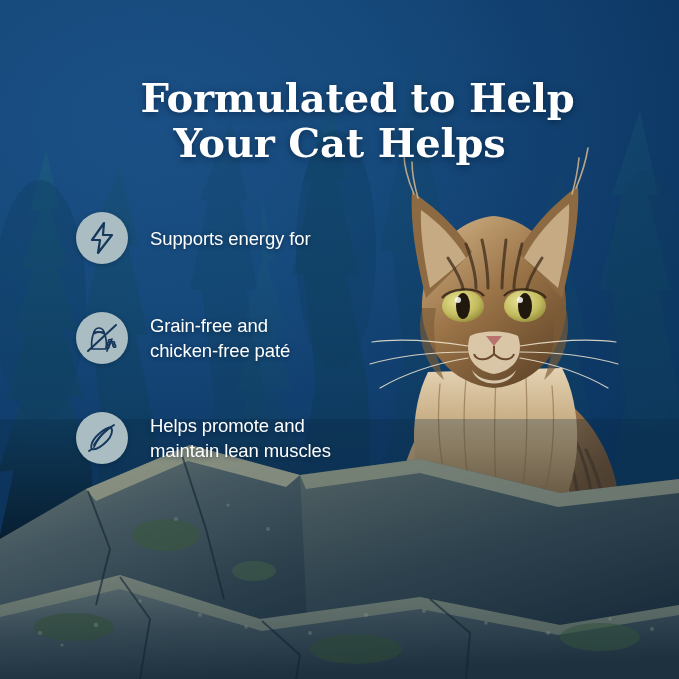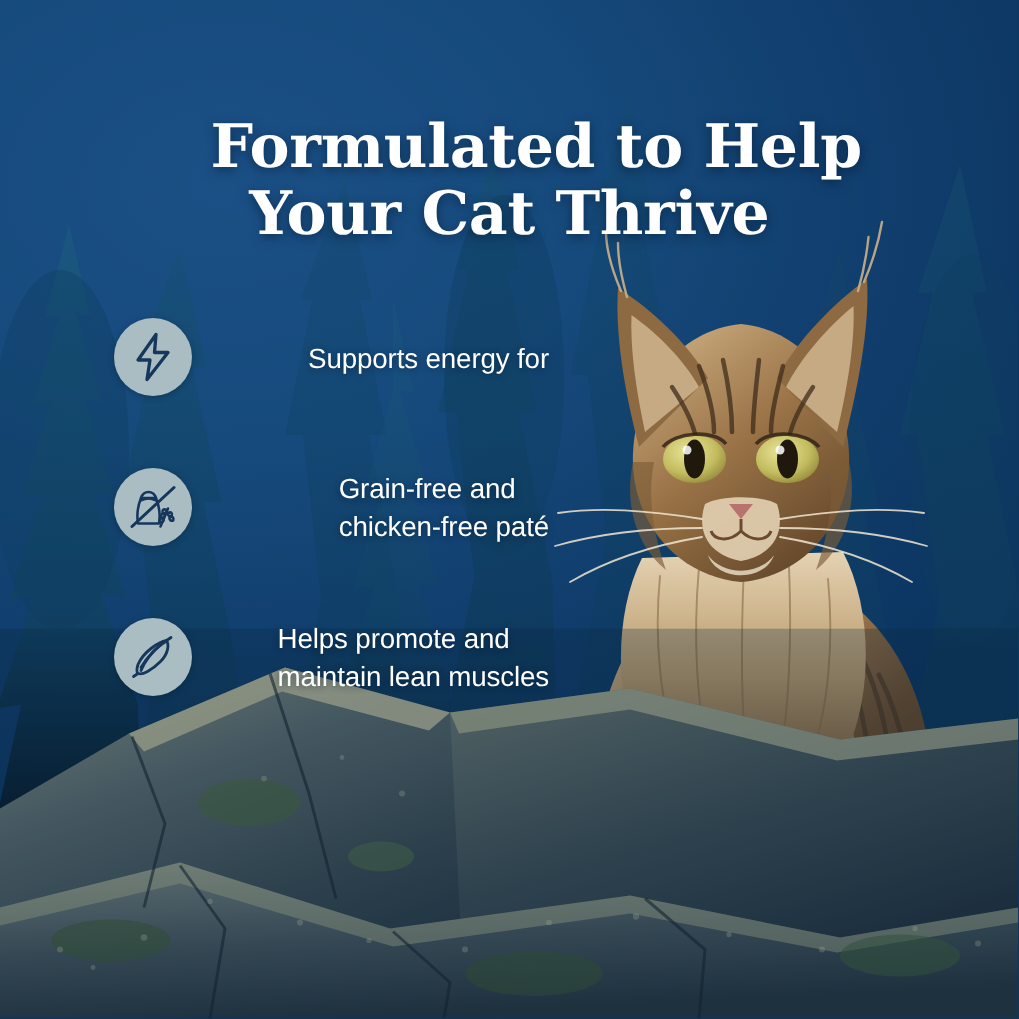--- a/index.html
+++ b/index.html
@@ -56,21 +56,20 @@
   .features {
     position: absolute;
     left: 76px;
     top: 188px;
     width: 290px;
   }
   .feature {
     display: flex;
     align-items: center;
     height: 100px;
-    justify-content: space-between;
   }
   .badge {
     flex: 0 0 auto;
     width: 52px;
     height: 52px;
     border-radius: 50%;
     background: #a9bdc2;
     display: flex;
     align-items: center;
     justify-content: center;
@@ -348,21 +347,21 @@
         <circle cx="228" cy="86" r="1.6"></circle>
           <circle cx="268" cy="110" r="2"></circle>
       </g>
 
       <rect x="0" y="0" width="679" height="260" fill="#0a2742" opacity="0.28"></rect>
     </svg>
   </div>
 
   <h1 class="headline">
     <span class="l1">Formulated to Help</span>
-    <span class="l2">Your Cat Thrive</span>
+    <span class="l2">Your Cat Helps</span>
   </h1>
 
   <div class="features">
 
     <div class="feature">
       <div class="badge">
         <svg width="30" height="34" viewBox="0 0 30 34" fill="none" xmlns="http://www.w3.org/2000/svg">
           <path d="M17 2 L5 19 H13 L11 32 L25 14 H16 Z" stroke="#16375c" stroke-width="2.2" stroke-linejoin="round" fill="none"></path>
         </svg>
       </div>

